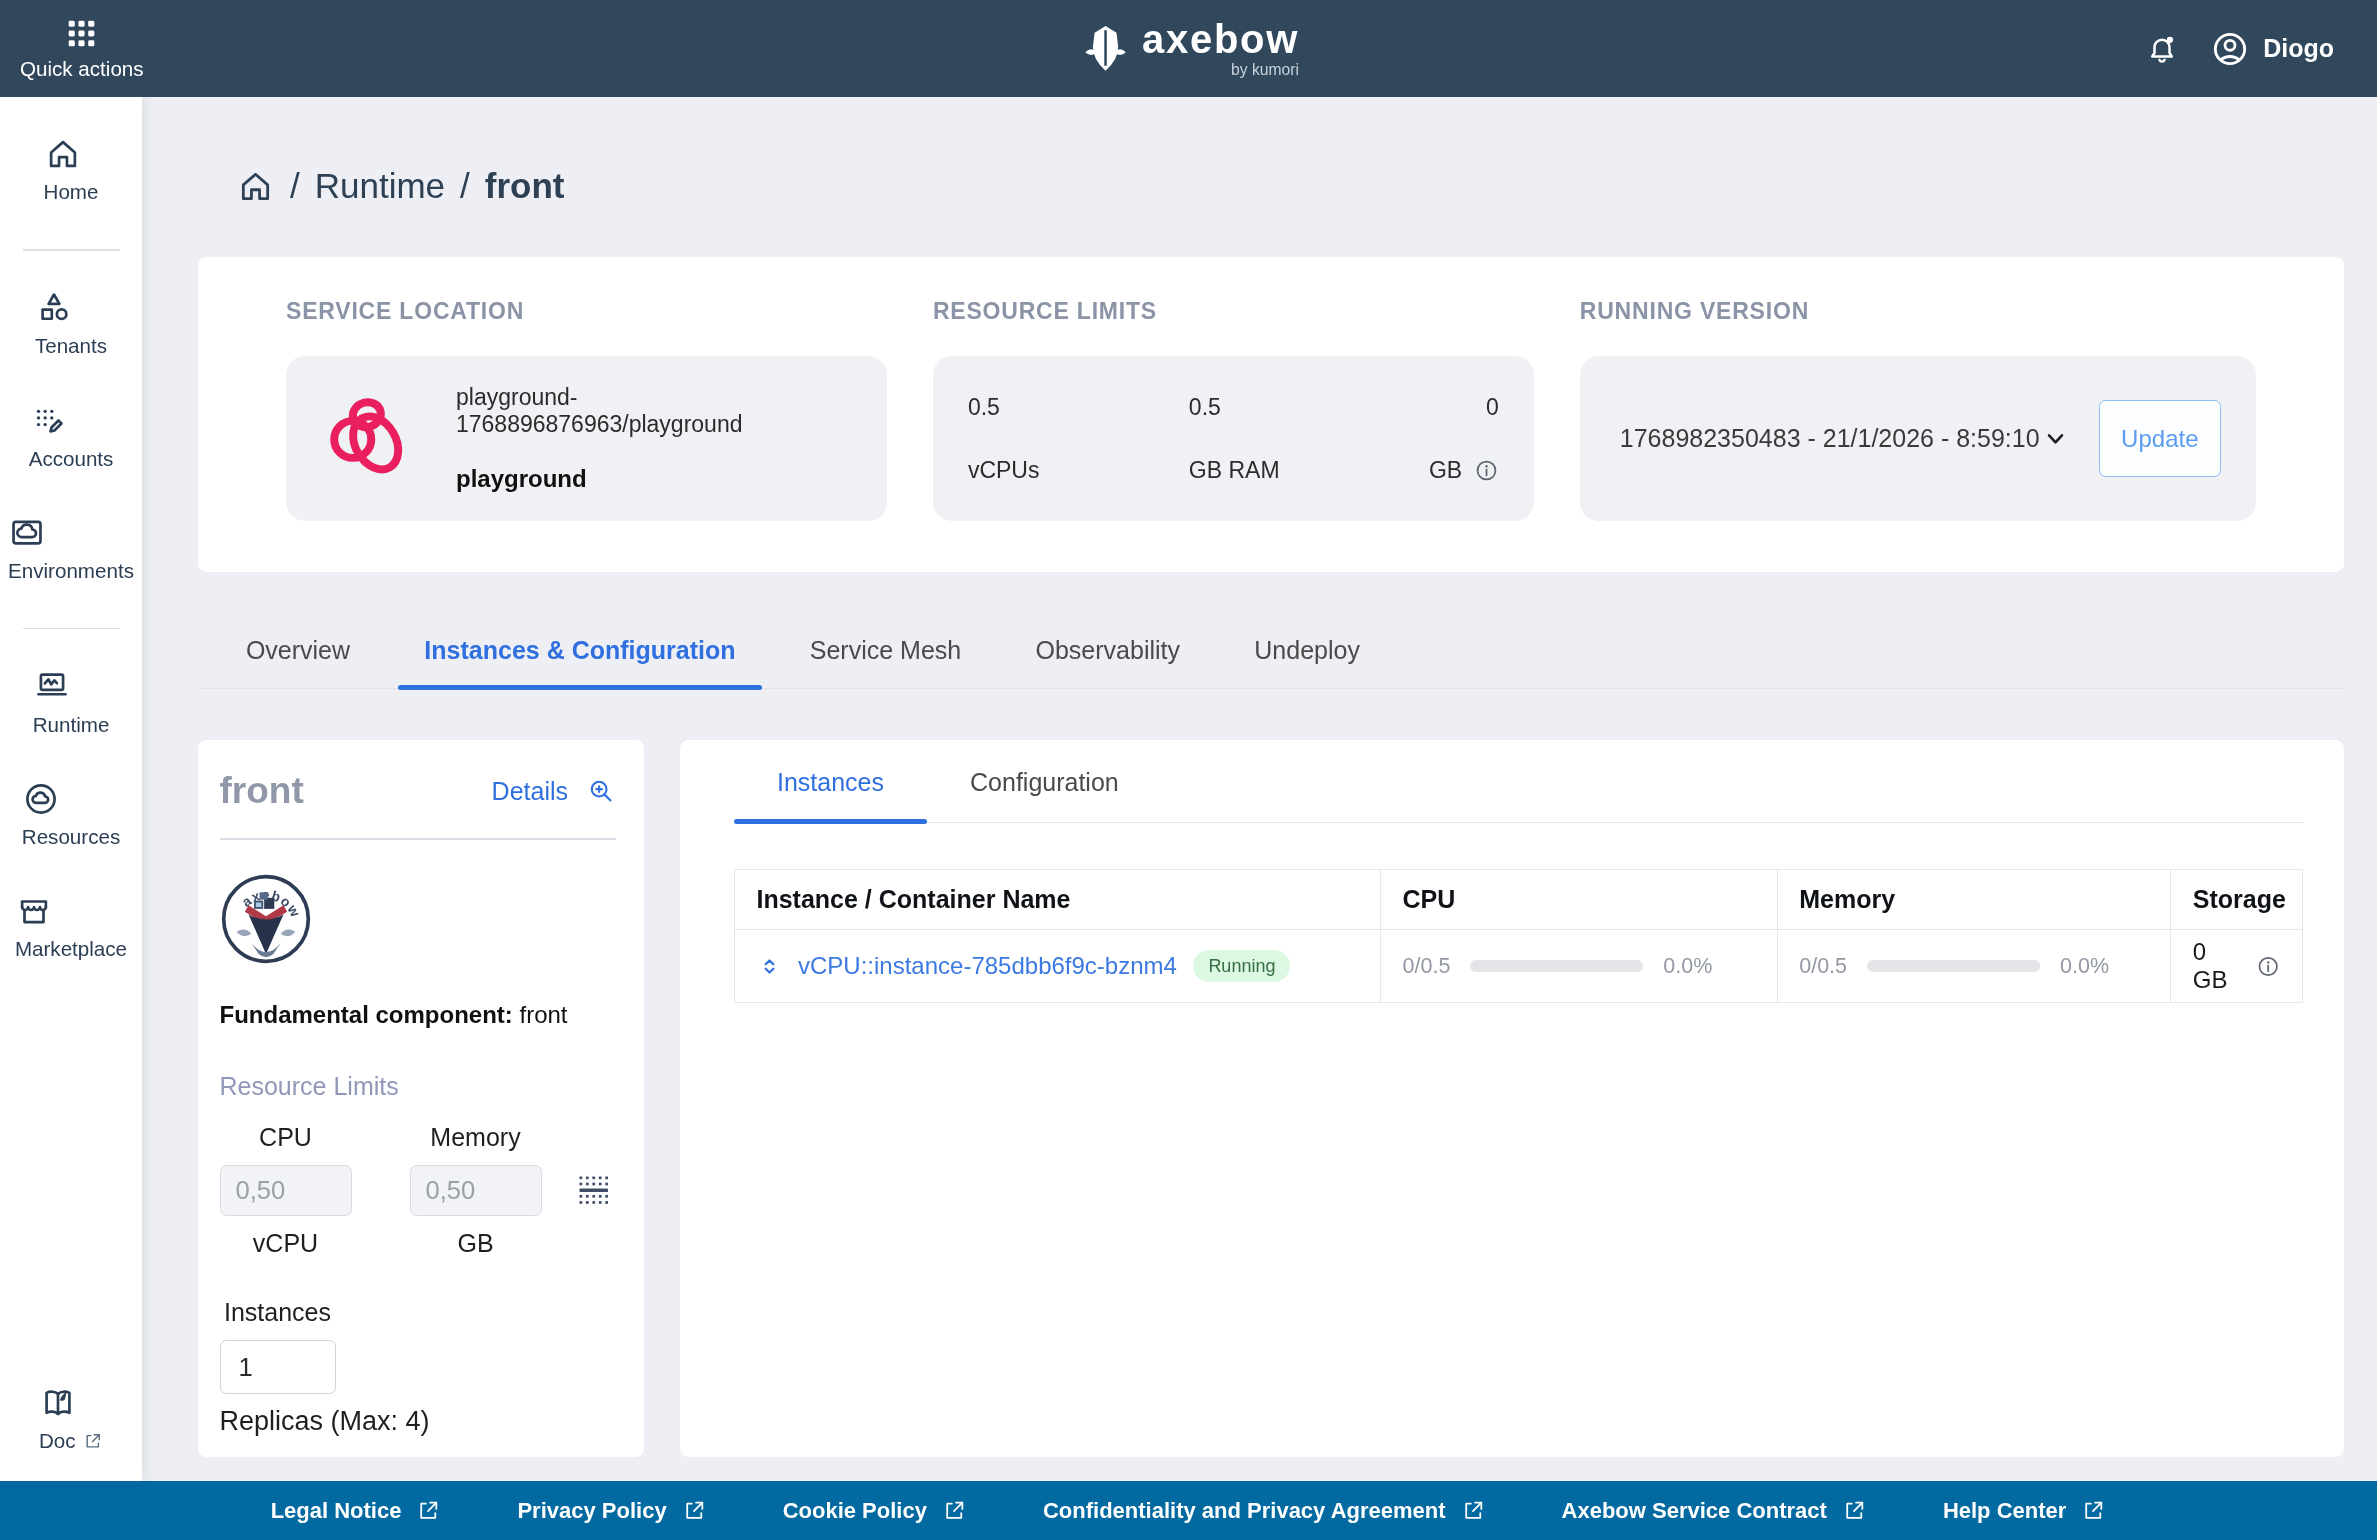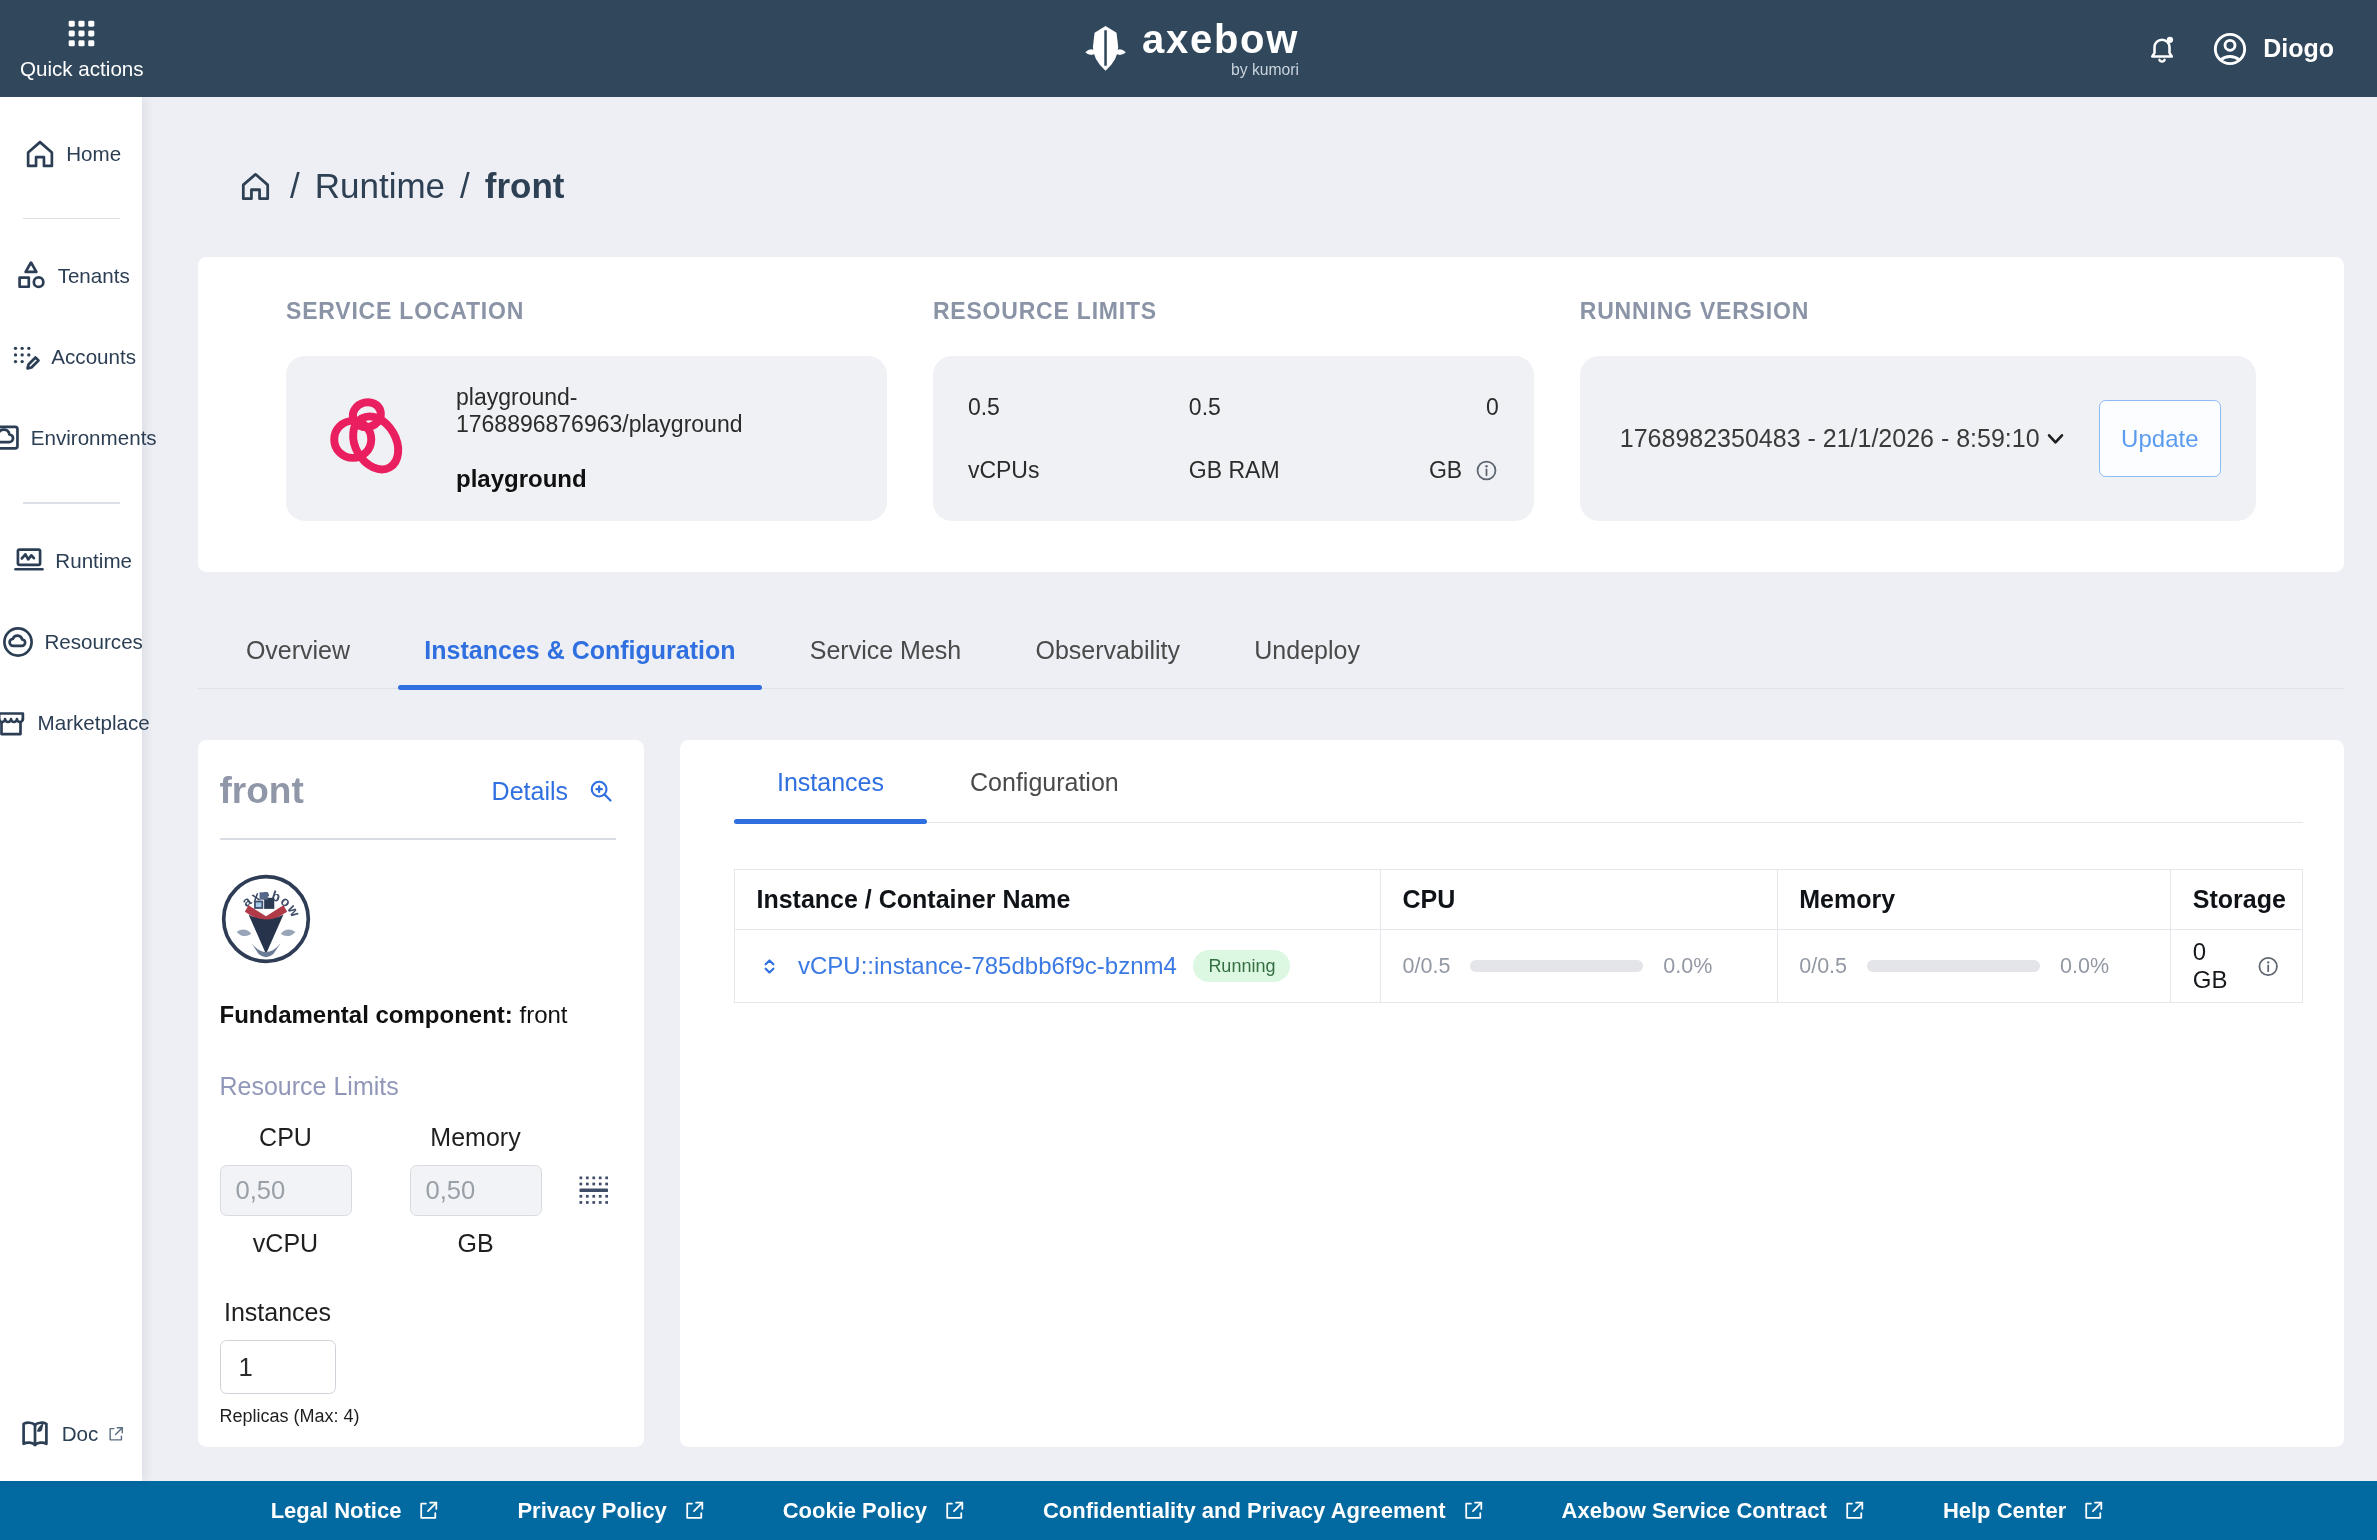--- a/index.html
+++ b/index.html
@@ -20,21 +20,21 @@
   .brand-text{display:flex;flex-direction:column;align-items:flex-end}
   .brand-name{font-size:40px;font-weight:bold;letter-spacing:1.7px;line-height:1}
   .brand-by{font-size:15.7px;color:#C9D3DC;margin-top:2.5px}
   .top-right{margin-left:auto;margin-right:43px;display:flex;align-items:center;gap:30px}
   .top-right .tb-ic{width:36px;height:36px;cursor:pointer}
   .user{display:flex;align-items:center;gap:13.2px;font-size:25px;font-weight:bold;cursor:pointer}
   .user svg{width:40px;height:40px}
 
   
   .sidebar{grid-row:2;background:#fff;box-shadow:3.3px 0 10px rgba(40,60,90,.09);display:flex;flex-direction:column;align-items:center;padding:38px 0 28px;z-index:3}
-  .side-item{display:flex;flex-direction:row;align-items:center;gap:7.4px;color:#2B3E54;cursor:pointer;margin-bottom:43px}
+  .side-item{display:flex;flex-direction:column;gap:7.4px;color:#2B3E54;cursor:pointer;margin-bottom:43px}
   .side-item svg{width:38px;height:38px}
   .side-item span{font-size:20.6px}
   .side-div{width:97px;height:1.7px;background:#DCDFE5;margin:1.7px 0 38px}
   .side-doc{margin-top:auto;margin-bottom:0}
   .doc-row{display:flex;align-items:center;gap:7.4px}
   .doc-row .mini-ext{width:20px;height:20px;color:#5A6B80}
 
   
   .main{grid-row:2;grid-column:2;background:#EDEFF4;padding:0 33px 0 56px;overflow:hidden}
   .breadcrumb{margin:69px 0 0 38px;display:flex;align-items:center;gap:15px;font-size:35px;color:#2E4053}
@@ -80,21 +80,21 @@
   .rl-title{margin-top:43px;font-size:25px;color:#9197B8}
   .rl-grid{display:flex;margin-top:21.5px;align-items:center}
   .rl-col{display:flex;flex-direction:column;align-items:center;width:132px}
   .rl-col+.rl-col{margin-left:58px}
   .in-label{font-size:25px;color:#1F1F1F;margin-bottom:13.2px}
   .in-box{width:132px;height:51px;background:#F2F3F6;border:1.7px solid #D8DBE1;border-radius:6.6px;color:#9AA0A8;font-size:25.6px;padding:0 15px;font-family:"Liberation Sans",sans-serif}
   .in-unit{font-size:25px;color:#1F1F1F;margin-top:13.2px}
   .bh-ic{width:36px;height:36px;color:#3E4C68;margin-left:auto;margin-right:5px;cursor:pointer}
   .inst-col{display:flex;flex-direction:column;align-items:center;width:116px;margin-top:40px}
   .inst-input{width:116px;height:54px;background:#fff;border:1.7px solid #CFD3D9;border-radius:6.6px;color:#2B2B2B;font-size:25.6px;padding:0 18px;font-family:"Liberation Sans",sans-serif}
-  .replicas{margin-top:11.6px;font-size:18px;color:#1F1F1F}
+  .replicas{margin-top:11.6px;font-size:27px;color:#1F1F1F}
 
   .inst-panel{flex:1;background:#fff;border-radius:8.3px;padding:28px 41px 41px 54px}
   .sub-tabs{display:flex;border-bottom:1.7px solid #E2E5E9}
   .sub-tab{font-size:25px;color:#4A4A4A;padding:0 43px 25px;position:relative;cursor:pointer;white-space:nowrap}
   .sub-tab.active{color:#2F6FE0}
   .sub-tab.active::after{content:"";position:absolute;left:0;right:0;bottom:-1.7px;height:5px;background:#2F6FE0;border-radius:2.5px}
   table.itable{width:100%;margin-top:46px;border-collapse:collapse;table-layout:fixed}
   .itable th,.itable td{border:1.7px solid #E4E7EB;text-align:left;vertical-align:middle}
   .itable th{font-size:25px;color:#0F1318;font-weight:bold;padding:15px 21.5px;height:54px}
   .itable td{height:73px;padding:0 21.5px}

